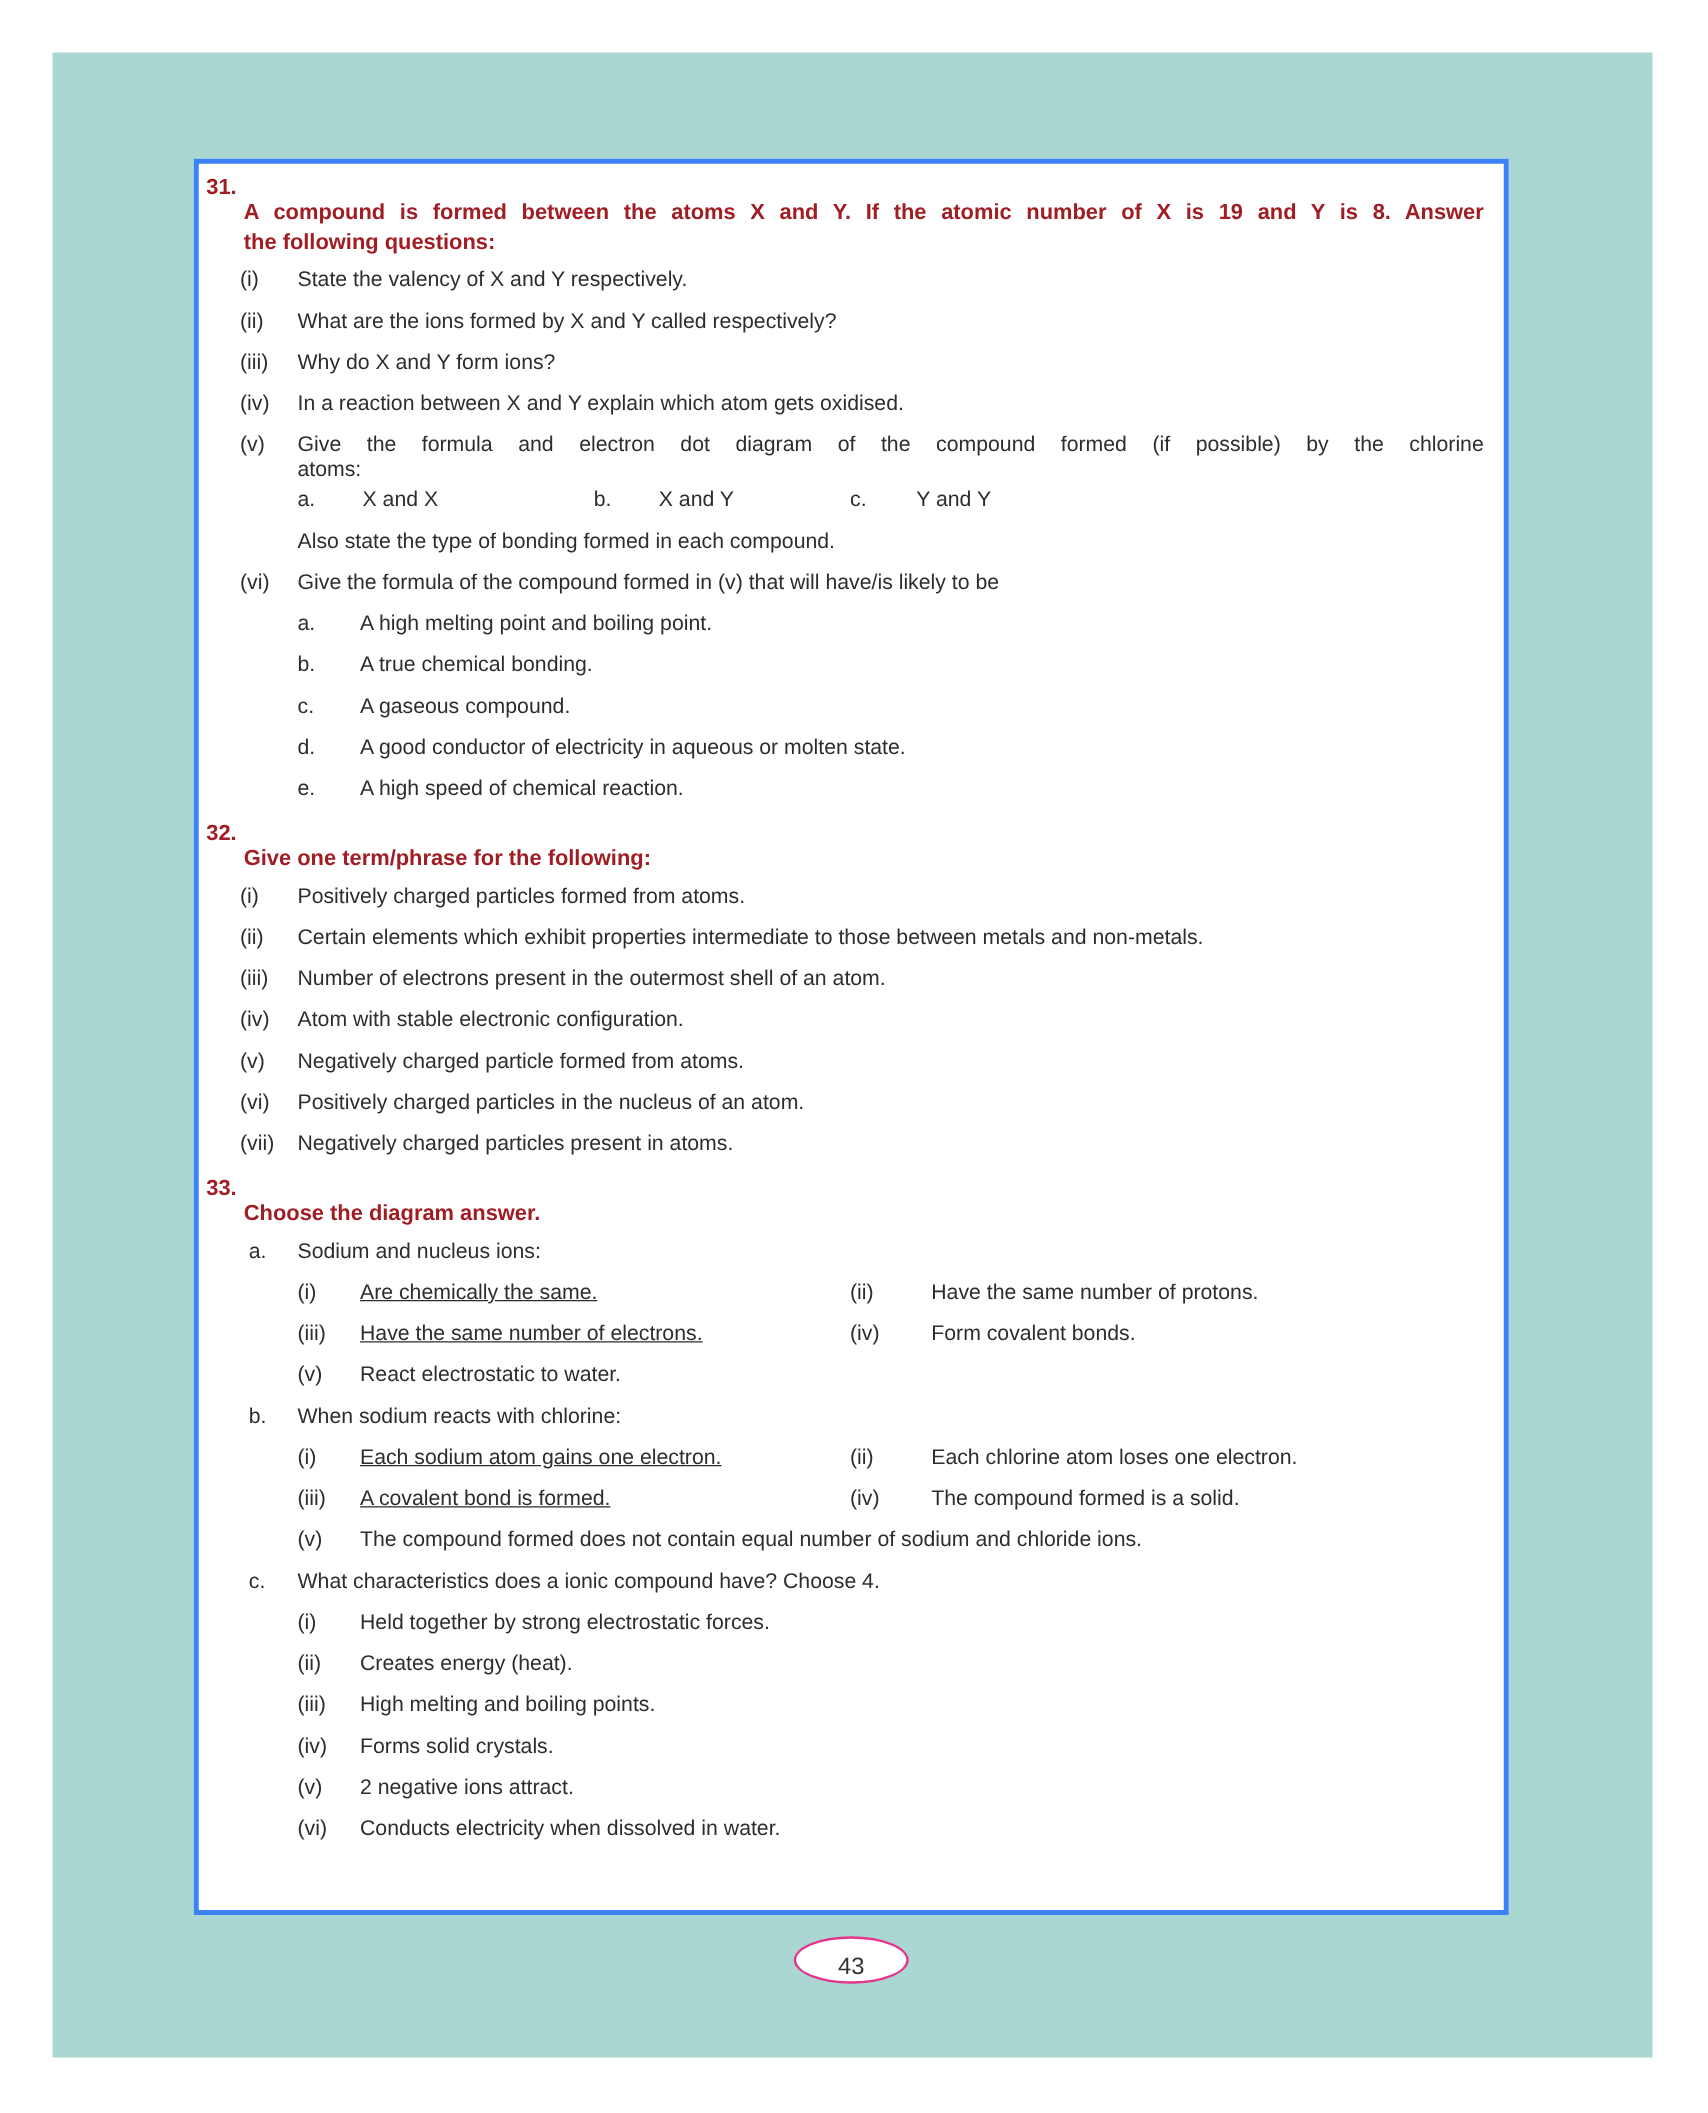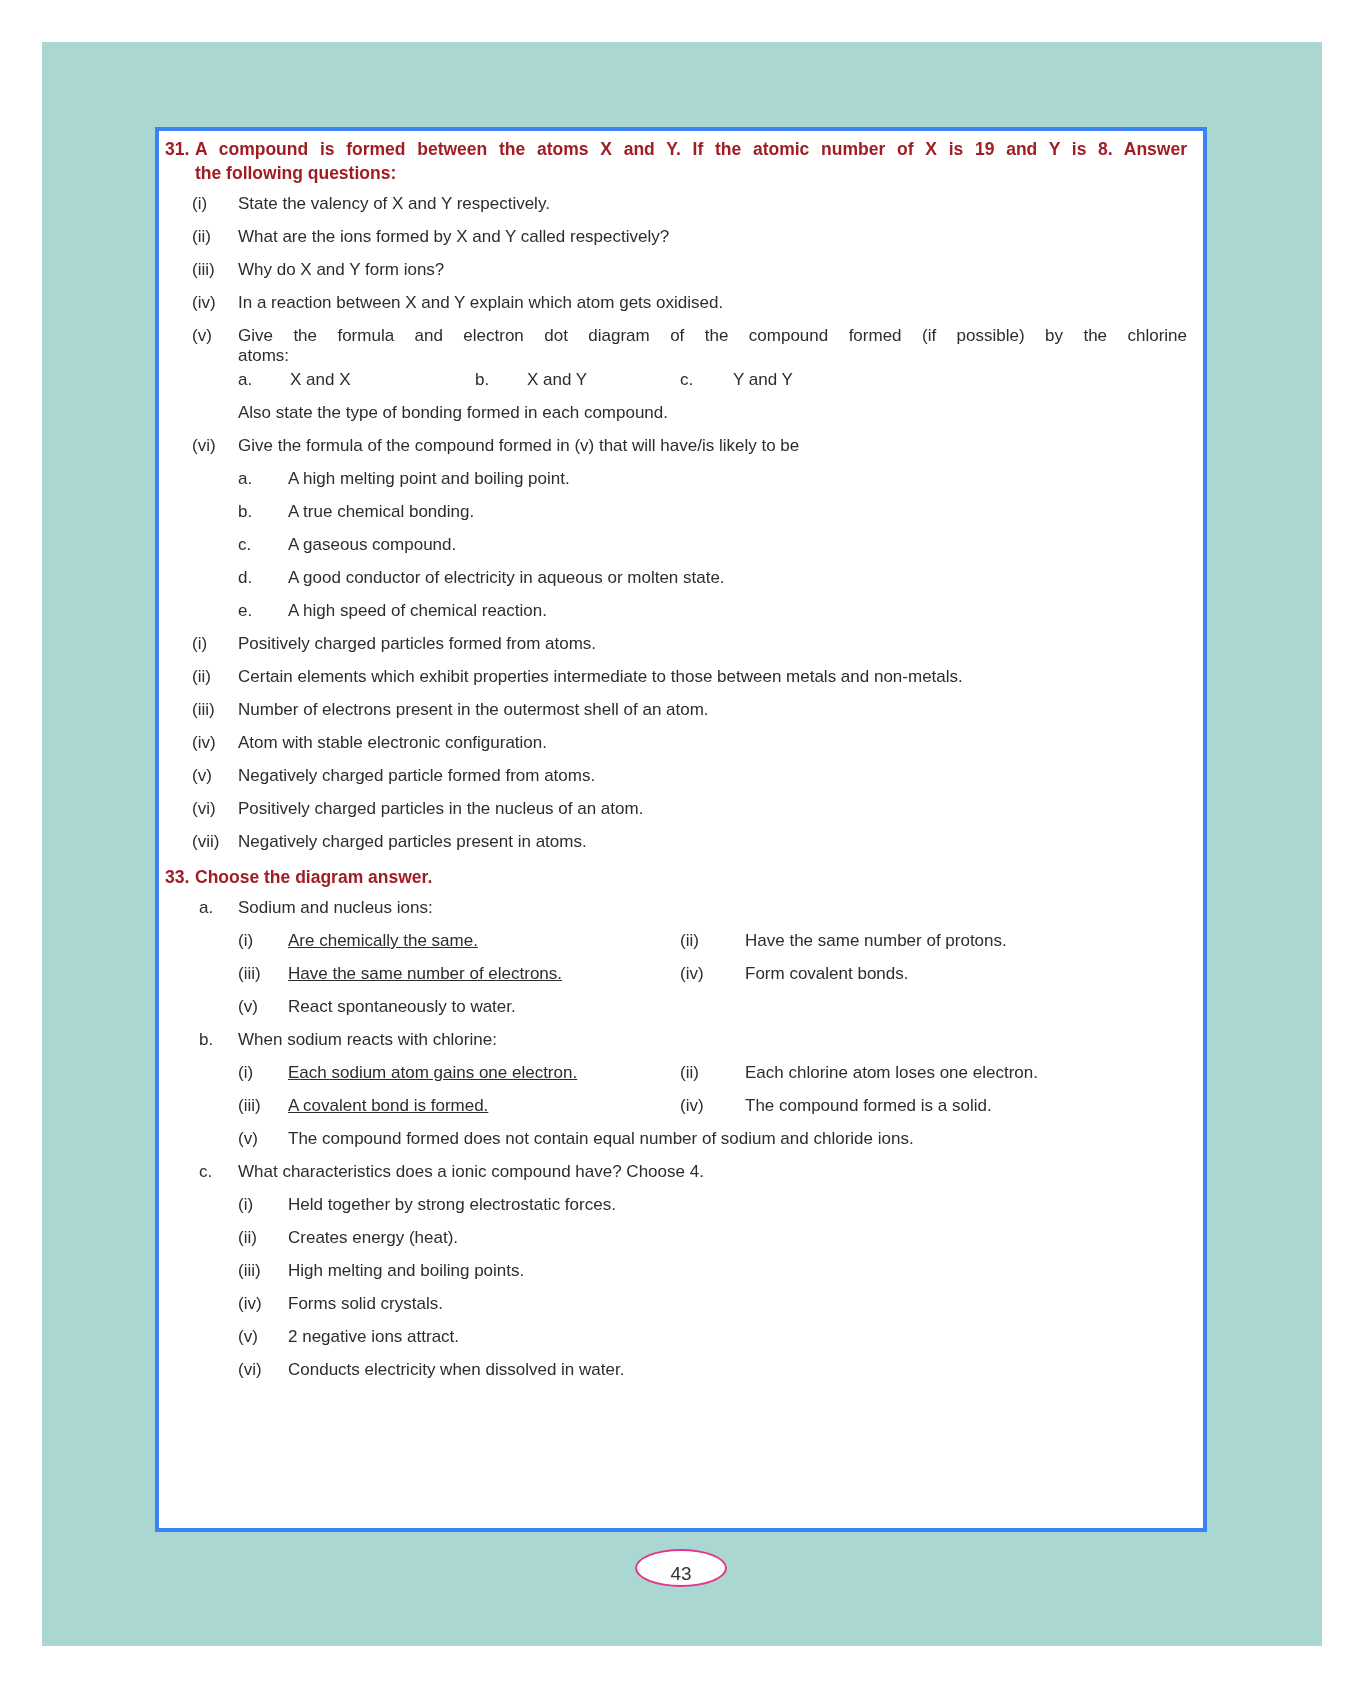--- a/index.html
+++ b/index.html
@@ -25,21 +25,21 @@
   }
   .q-head {
     display:flex;
     padding:0 16px 0 6px;
     font-size:17.5px; font-weight:bold;
     color:#a01d24;
     line-height:24px;
     margin-bottom:9px;
   }
   .q-num { flex:none; width:30px; }
-  .q-title { flex:1; }
+  .q-title { flex:1;margin-top:20px; }
   .jline { display:block; text-align:justify; text-align-last:justify; }
   .line { display:block; }
   .row {
     display:flex;
     font-size:17px; line-height:20px;
     color:#2d2d2d;
     margin-bottom:13px;
     padding-right:16px;
   }
   .tight { margin-bottom:4px; }
@@ -141,20 +141,26 @@
     </div>
     <div class="row ind-2">
       <span class="lbl-2">d.</span>
       <span class="txt">A good conductor of electricity in aqueous or molten state.</span>
     </div>
     <div class="row ind-2">
       <span class="lbl-2">e.</span>
       <span class="txt">A high speed of chemical reaction.</span>
     </div>
 
+    <div class="q-head">
+      <span class="q-num">32.</span>
+      <div class="q-title">
+        <span class="line">Give one term/phrase for the following:</span>
+      </div>
+    </div>
 
     <div class="row ind-1">
       <span class="lbl-1">(i)</span>
       <span class="txt">Positively charged particles formed from atoms.</span>
     </div>
     <div class="row ind-1">
       <span class="lbl-1">(ii)</span>
       <span class="txt">Certain elements which exhibit properties intermediate to those between metals and non-metals.</span>
     </div>
     <div class="row ind-1">
@@ -196,21 +202,21 @@
       <span class="c2t">Have the same number of protons.</span>
     </div>
     <div class="row ind-2">
       <span class="lbl-2">(iii)</span>
       <span class="c1t">Have the same number of electrons.</span>
       <span class="c2l">(iv)</span>
       <span class="c2t">Form covalent bonds.</span>
     </div>
     <div class="row ind-2">
       <span class="lbl-2">(v)</span>
-      <span class="txt">React spontaneously to water.</span>
+      <span class="txt">React electrostatic to water.</span>
     </div>
 
     <div class="row part">
       <span class="lbl-p">b.</span>
       <span class="txt">When sodium reacts with chlorine:</span>
     </div>
     <div class="row ind-2">
       <span class="lbl-2">(i)</span>
       <span class="c1t">Each sodium atom gains one electron.</span>
       <span class="c2l">(ii)</span>

